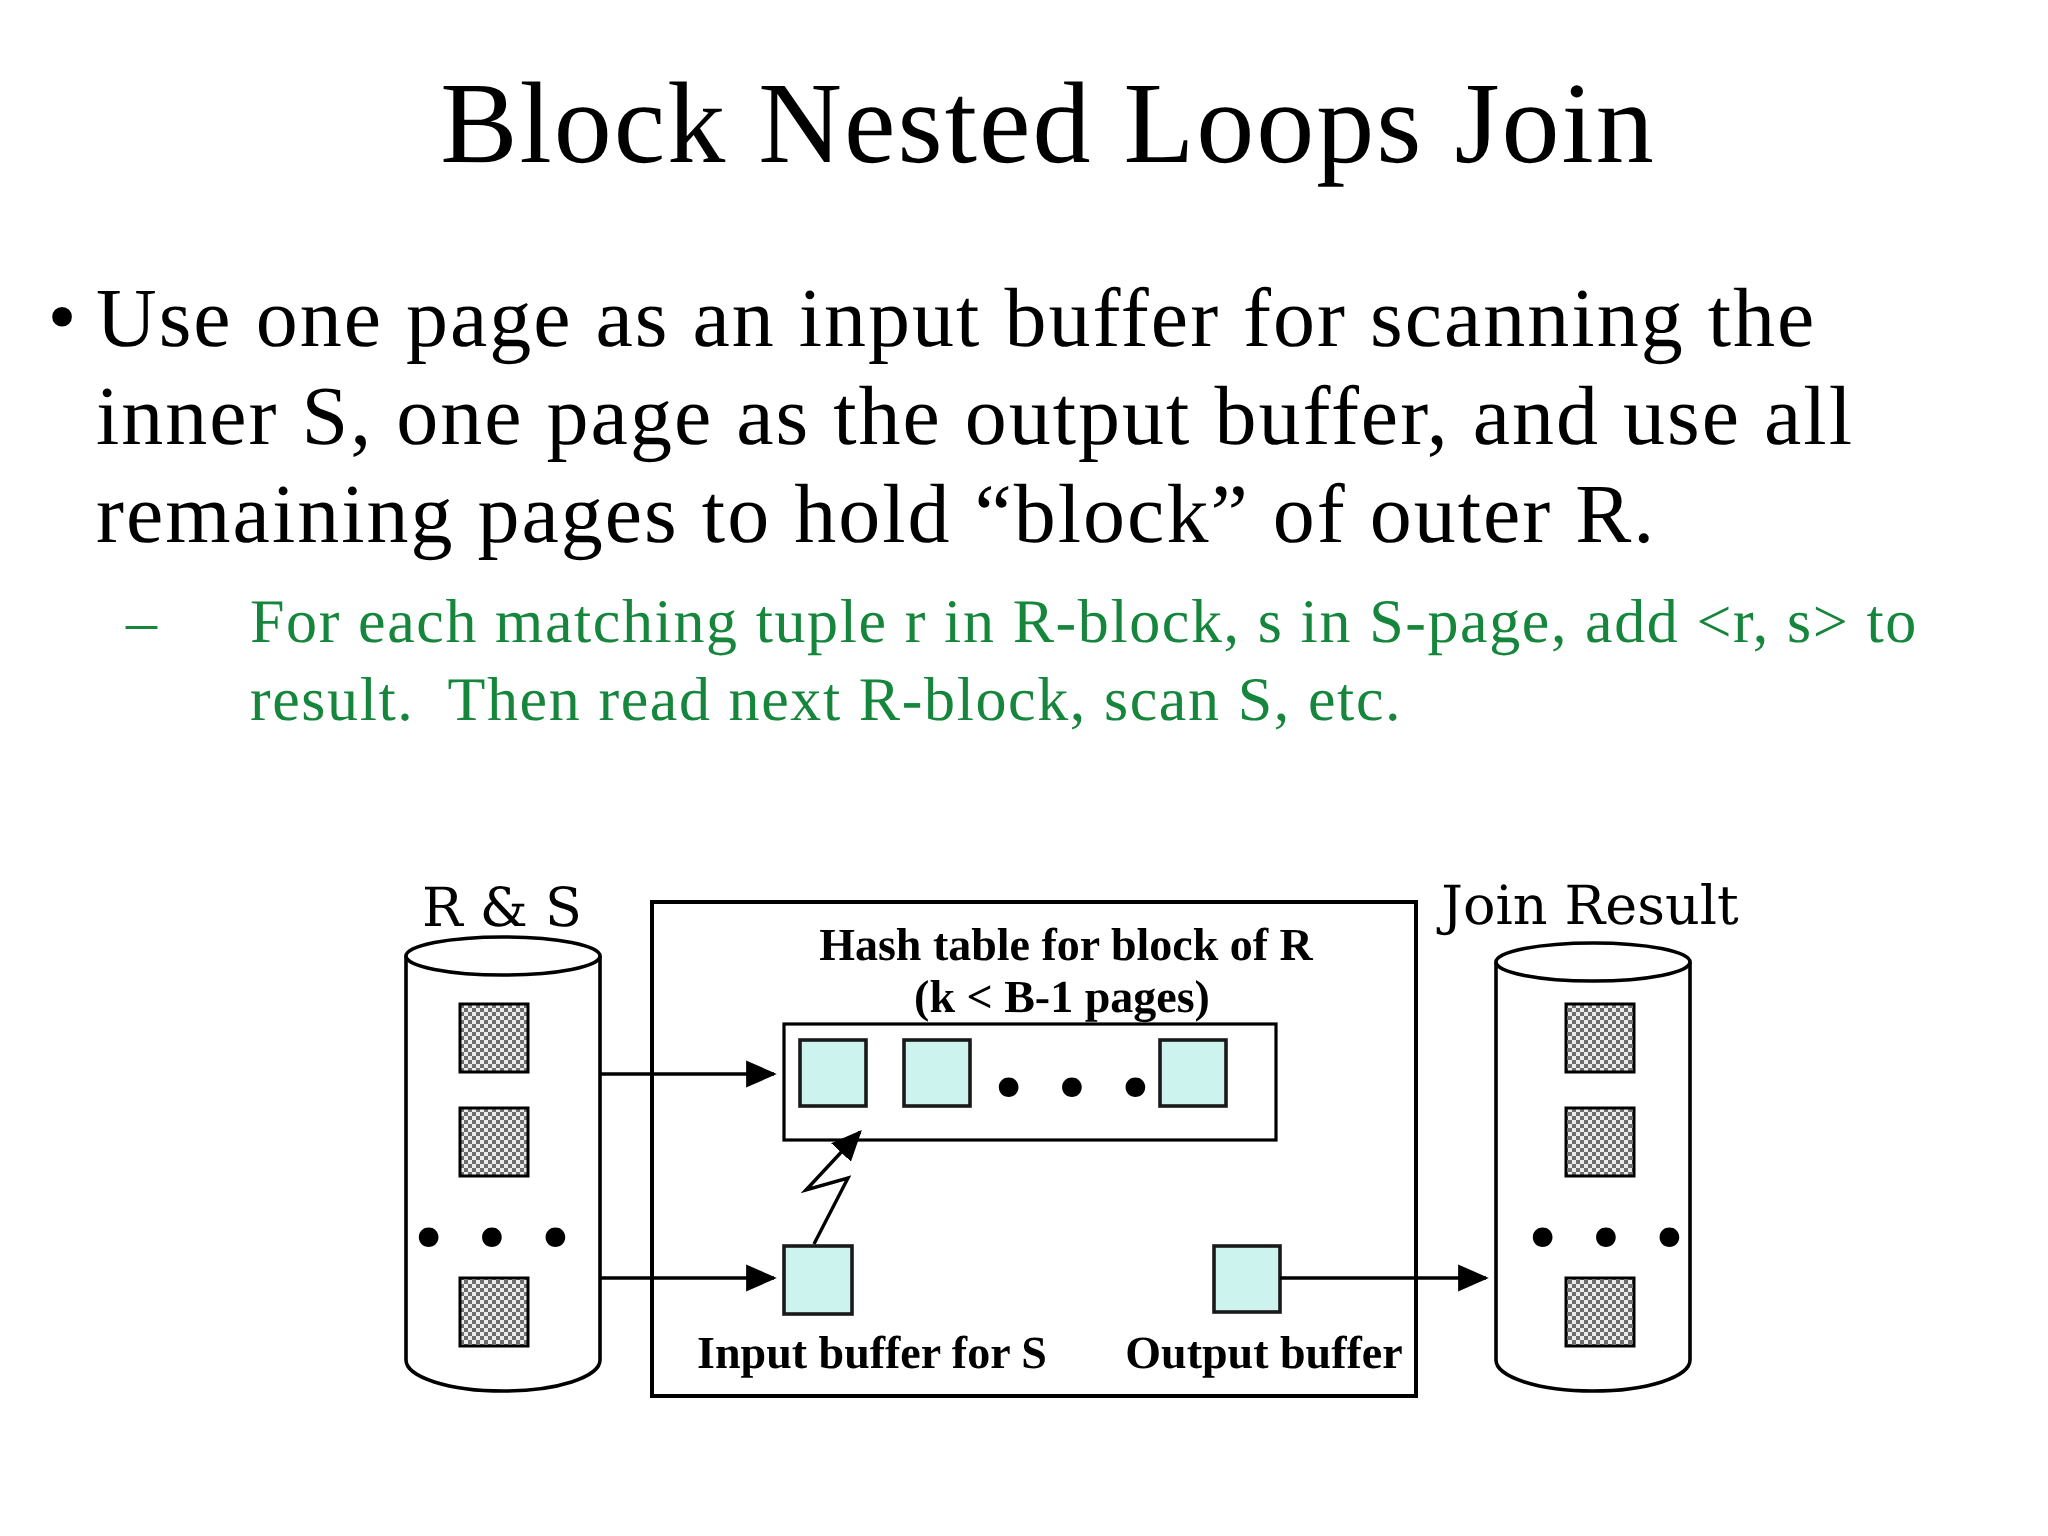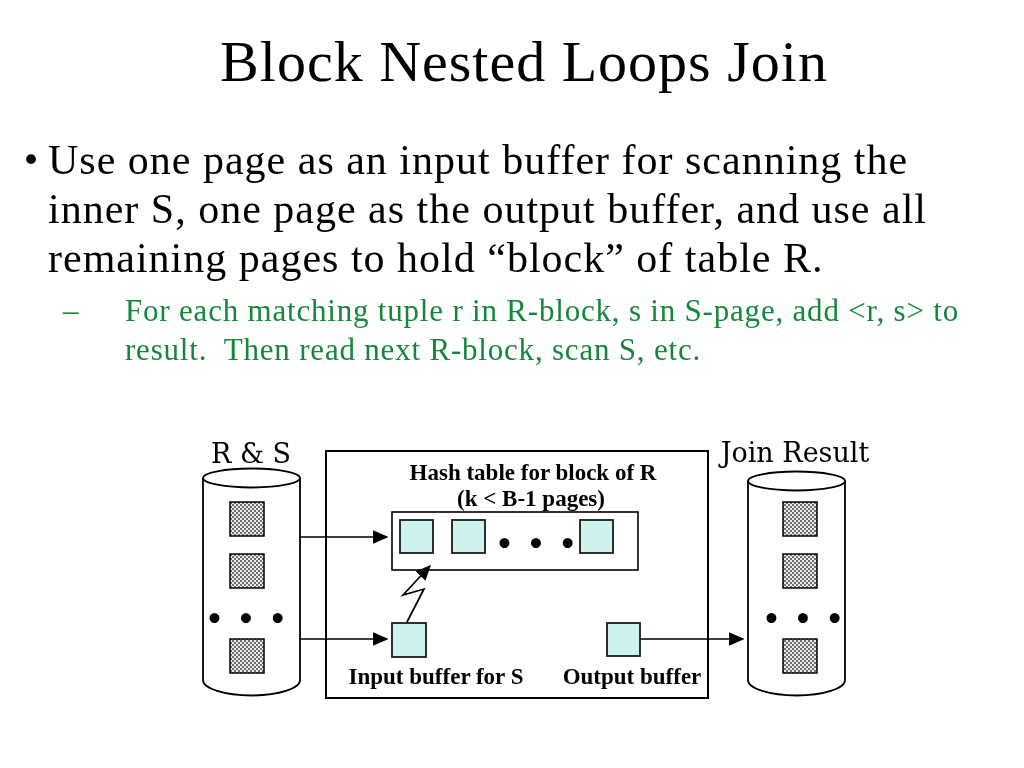--- a/index.html
+++ b/index.html
@@ -55,21 +55,21 @@
 </style>
 </head>
 <body>
 
 <div class="slide">
 
   <h1 class="title">Block Nested Loops Join</h1>
 
   <div class="bullet-row">
     <span class="bullet-marker">•</span>
-    <div class="bullet-text">Use one page as an input buffer for scanning the inner S, one page as the output buffer, and use all remaining pages to hold “block” of table R.</div>
+    <div class="bullet-text">Use one page as an input buffer for scanning the inner S, one page as the output buffer, and use all remaining pages to hold “block” of outer R.</div>
   </div>
 
   <div class="sub-row">
     <span class="sub-marker">–</span>
     <div class="sub-text">For each matching tuple r in R-block, s in S-page, add &lt;r, s&gt; to result.  Then read next R-block, scan S, etc.</div>
   </div>
 
   <svg class="diagram" viewBox="0 430 1024 285" xmlns="http://www.w3.org/2000/svg">
     <defs>
       <pattern id="hatchPattern" width="4" height="4" patternUnits="userSpaceOnUse">

